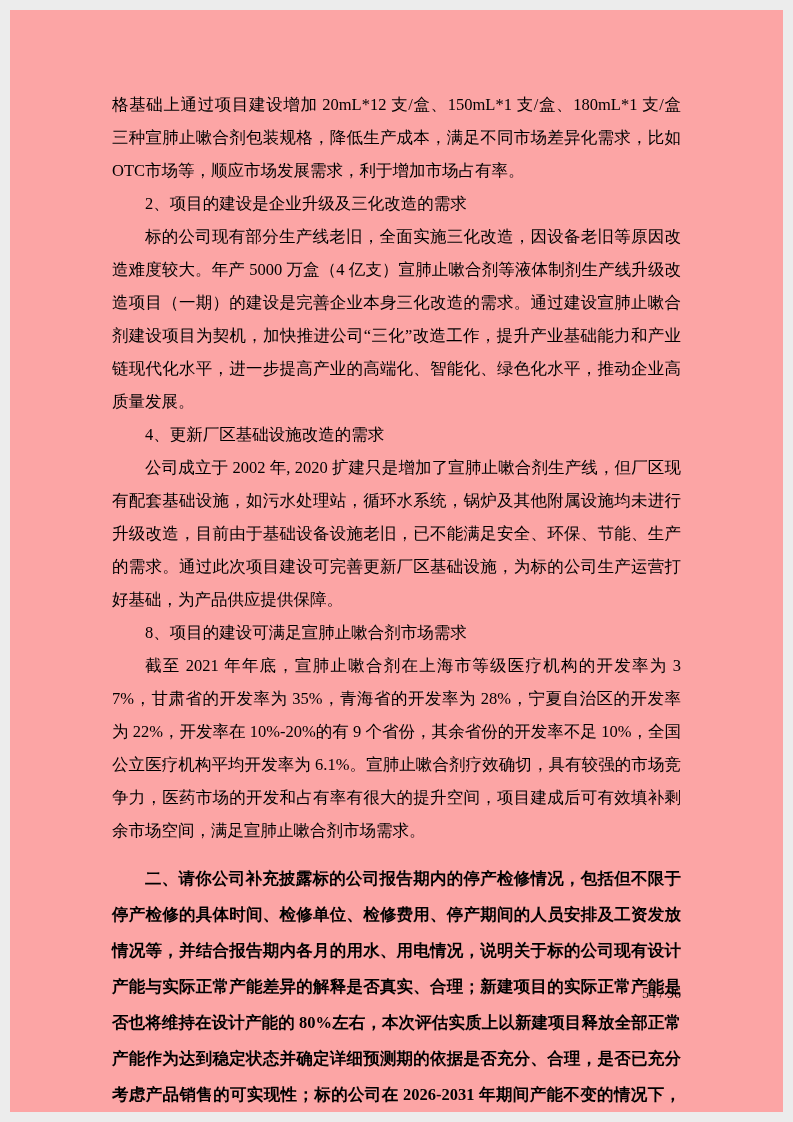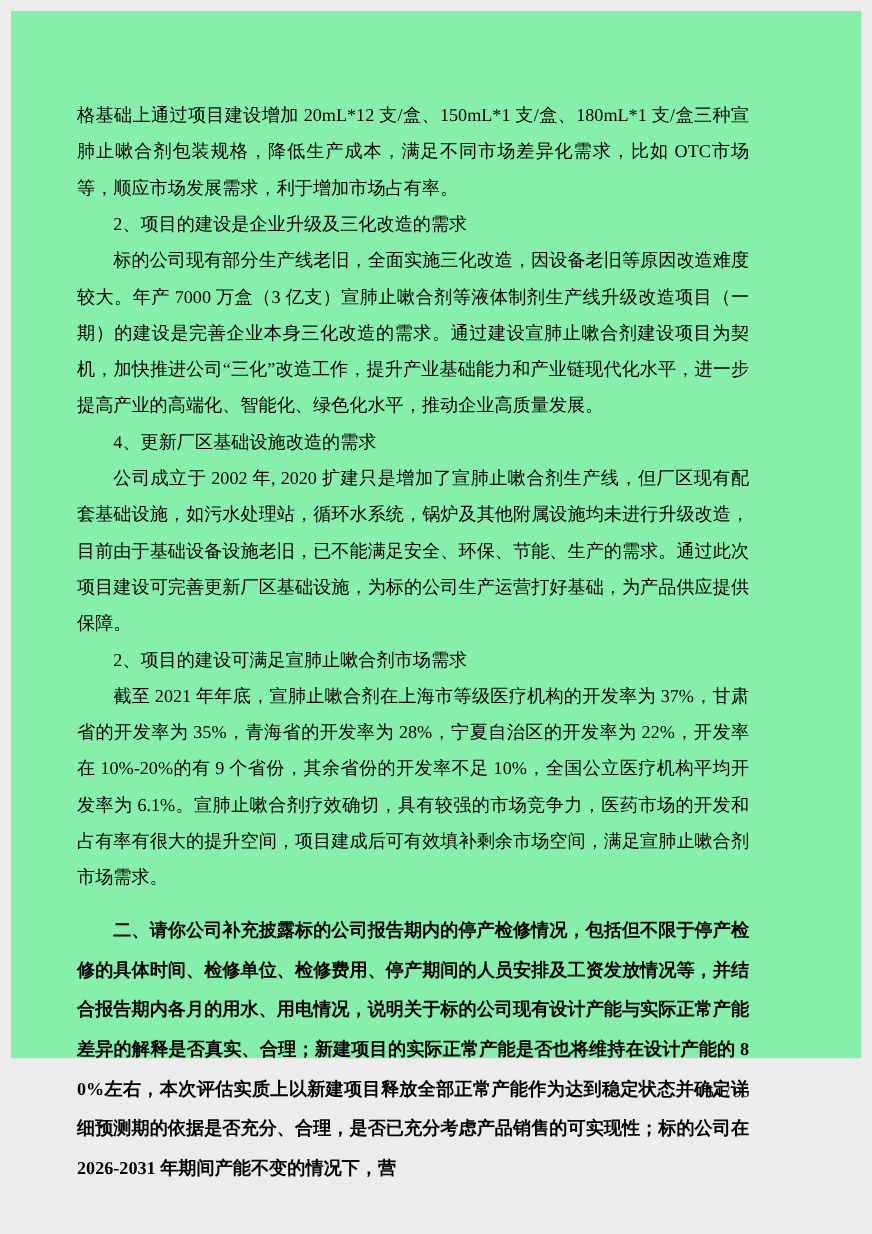--- a/index.html
+++ b/index.html
@@ -6,25 +6,25 @@
     margin: 0;
     padding: 0;
     background: #ececec;
     width: 793px;
     height: 1122px;
     overflow: hidden;
   }
   .page {
     position: relative;
     width: 773px;
-    height: 952px;
+    height: 1102px;
     margin: 10px;
-    background: #86efac;
+    background: #fca5a5;
     box-sizing: border-box;
-    padding: 78px 102px 0 60px;
+    padding: 78px 102px 0 102px;
     font-family: "Liberation Serif", "DejaVu Serif", serif;
     color: #000000;
   }
   .doc-body p {
     margin: 0;
     font-size: 16.5px;
     line-height: 33px;
     text-align: justify;
     word-break: break-all;
   }
@@ -45,22 +45,22 @@
     color: #000000;
   }
 </style>
 </head>
 <body>
 
 <div class="page">
   <div class="doc-body">
     <p class="body">格基础上通过项目建设增加 20mL*12 支/盒、150mL*1 支/盒、180mL*1 支/盒三种宣肺止嗽合剂包装规格，降低生产成本，满足不同市场差异化需求，比如 OTC市场等，顺应市场发展需求，利于增加市场占有率。</p>
     <p class="body indent">2、项目的建设是企业升级及三化改造的需求</p>
-    <p class="body indent">标的公司现有部分生产线老旧，全面实施三化改造，因设备老旧等原因改造难度较大。年产 7000 万盒（3 亿支）宣肺止嗽合剂等液体制剂生产线升级改造项目（一期）的建设是完善企业本身三化改造的需求。通过建设宣肺止嗽合剂建设项目为契机，加快推进公司“三化”改造工作，提升产业基础能力和产业链现代化水平，进一步提高产业的高端化、智能化、绿色化水平，推动企业高质量发展。</p>
+    <p class="body indent">标的公司现有部分生产线老旧，全面实施三化改造，因设备老旧等原因改造难度较大。年产 5000 万盒（4 亿支）宣肺止嗽合剂等液体制剂生产线升级改造项目（一期）的建设是完善企业本身三化改造的需求。通过建设宣肺止嗽合剂建设项目为契机，加快推进公司“三化”改造工作，提升产业基础能力和产业链现代化水平，进一步提高产业的高端化、智能化、绿色化水平，推动企业高质量发展。</p>
     <p class="body indent">4、更新厂区基础设施改造的需求</p>
     <p class="body indent">公司成立于 2002 年, 2020 扩建只是增加了宣肺止嗽合剂生产线，但厂区现有配套基础设施，如污水处理站，循环水系统，锅炉及其他附属设施均未进行升级改造，目前由于基础设备设施老旧，已不能满足安全、环保、节能、生产的需求。通过此次项目建设可完善更新厂区基础设施，为标的公司生产运营打好基础，为产品供应提供保障。</p>
-    <p class="body indent">2、项目的建设可满足宣肺止嗽合剂市场需求</p>
+    <p class="body indent">8、项目的建设可满足宣肺止嗽合剂市场需求</p>
     <p class="body indent">截至 2021 年年底，宣肺止嗽合剂在上海市等级医疗机构的开发率为 37%，甘肃省的开发率为 35%，青海省的开发率为 28%，宁夏自治区的开发率为 22%，开发率在 10%-20%的有 9 个省份，其余省份的开发率不足 10%，全国公立医疗机构平均开发率为 6.1%。宣肺止嗽合剂疗效确切，具有较强的市场竞争力，医药市场的开发和占有率有很大的提升空间，项目建成后可有效填补剩余市场空间，满足宣肺止嗽合剂市场需求。</p>
     <p class="body indent bold-para">二、请你公司补充披露标的公司报告期内的停产检修情况，包括但不限于停产检修的具体时间、检修单位、检修费用、停产期间的人员安排及工资发放情况等，并结合报告期内各月的用水、用电情况，说明关于标的公司现有设计产能与实际正常产能差异的解释是否真实、合理；新建项目的实际正常产能是否也将维持在设计产能的 80%左右，本次评估实质上以新建项目释放全部正常产能作为达到稳定状态并确定详细预测期的依据是否充分、合理，是否已充分考虑产品销售的可实现性；标的公司在 2026-2031 年期间产能不变的情况下，营</p>
   </div>
 
   <div class="page-number">54 / 96</div>
 </div>
 
 </body></html>

